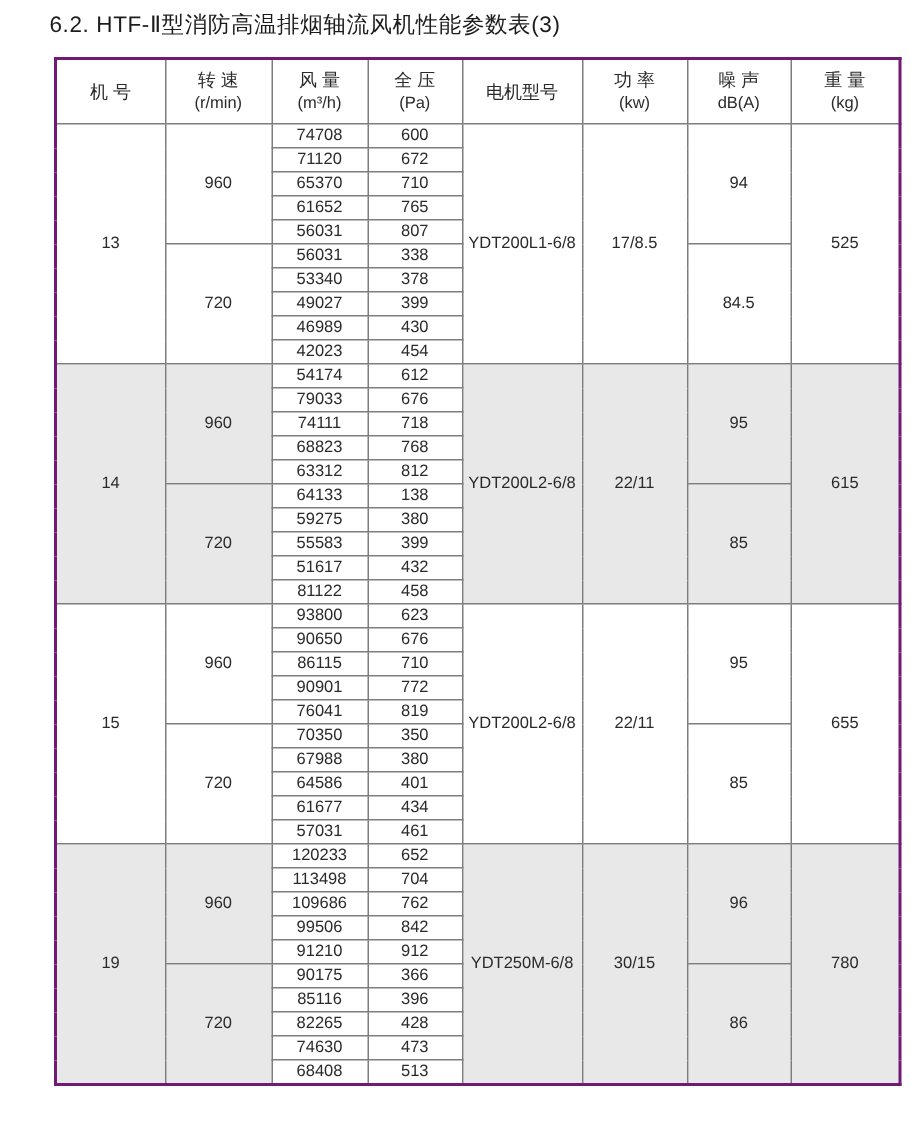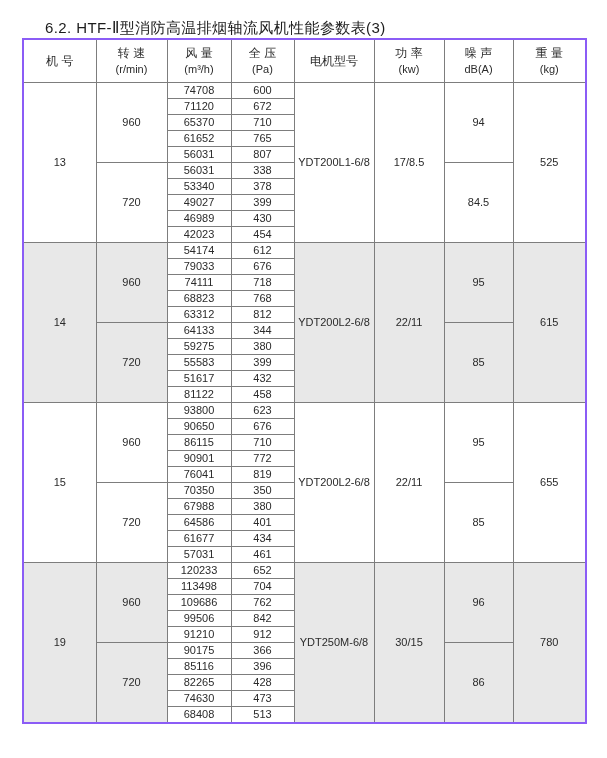--- a/index.html
+++ b/index.html
@@ -12,35 +12,35 @@
     position: relative;
     width: 607px;
     height: 758px;
     background: #ffffff;
     overflow: hidden;
   }
   .title {
     position: absolute;
     left: 33px;
     top: 7px;
-    margin: 12px;
+    margin: 0;
     font-size: 15px;
     font-weight: 400;
     color: #1c1c1c;
     letter-spacing: 0.4px;
     white-space: nowrap;
   }
   table.spec-table {
     position: absolute;
-    left: 22px;
+    left: 36px;
     top: 38px;
     width: 563px;
     table-layout: fixed;
     border-collapse: collapse;
-    border: 2px solid #8b5cf6;
+    border: 2px solid #701a75;
   }
   .spec-table th, .spec-table td {
     border: 1px solid #7d7d7d;
     padding: 0;
     text-align: center;
     vertical-align: middle;
     color: #2a2a2a;
     overflow: hidden;
     white-space: nowrap;
   }
@@ -182,21 +182,21 @@
           <td>68823</td>
           <td>768</td>
         </tr>
         <tr>
           <td>63312</td>
           <td>812</td>
         </tr>
         <tr>
           <td rowspan="5" class="shaded">720</td>
           <td>64133</td>
-          <td>344</td>
+          <td>138</td>
           <td rowspan="5" class="shaded">85</td>
         </tr>
         <tr>
           <td>59275</td>
           <td>380</td>
         </tr>
         <tr>
           <td>55583</td>
           <td>399</td>
         </tr>

